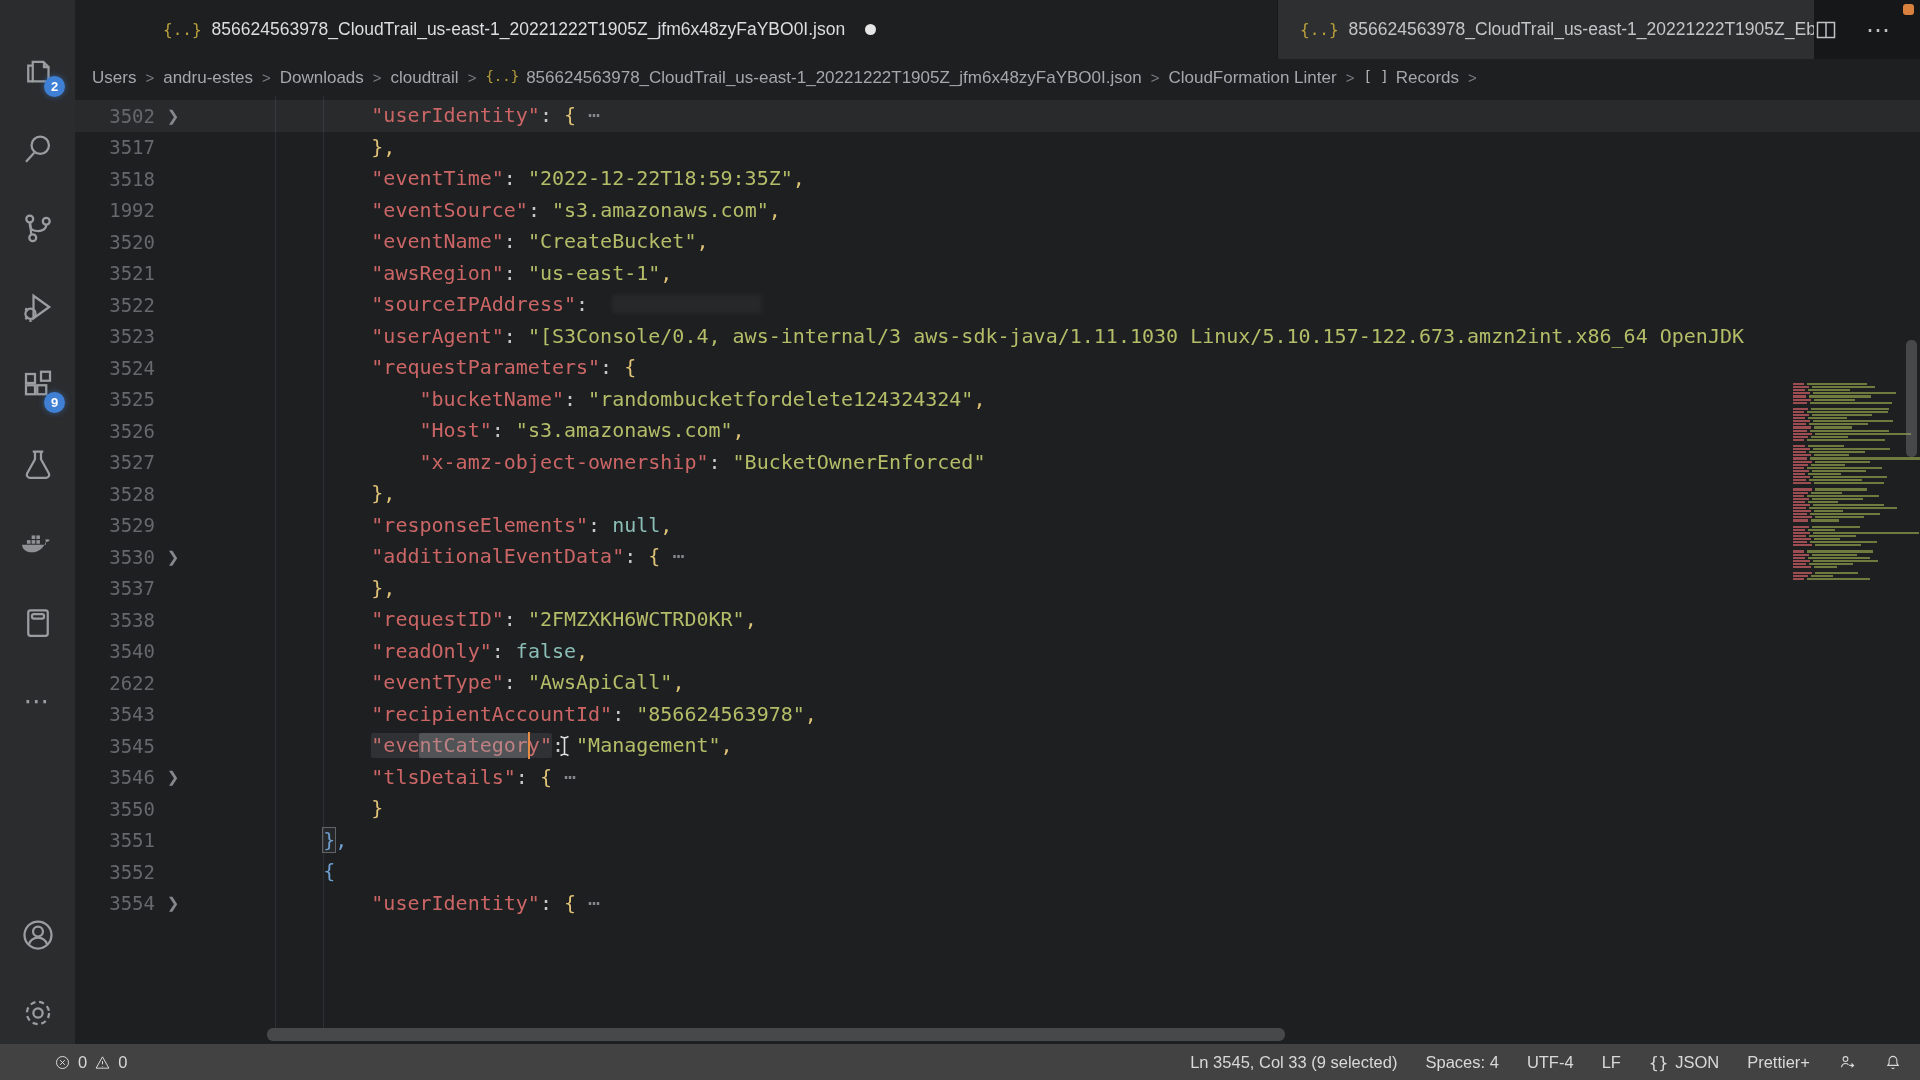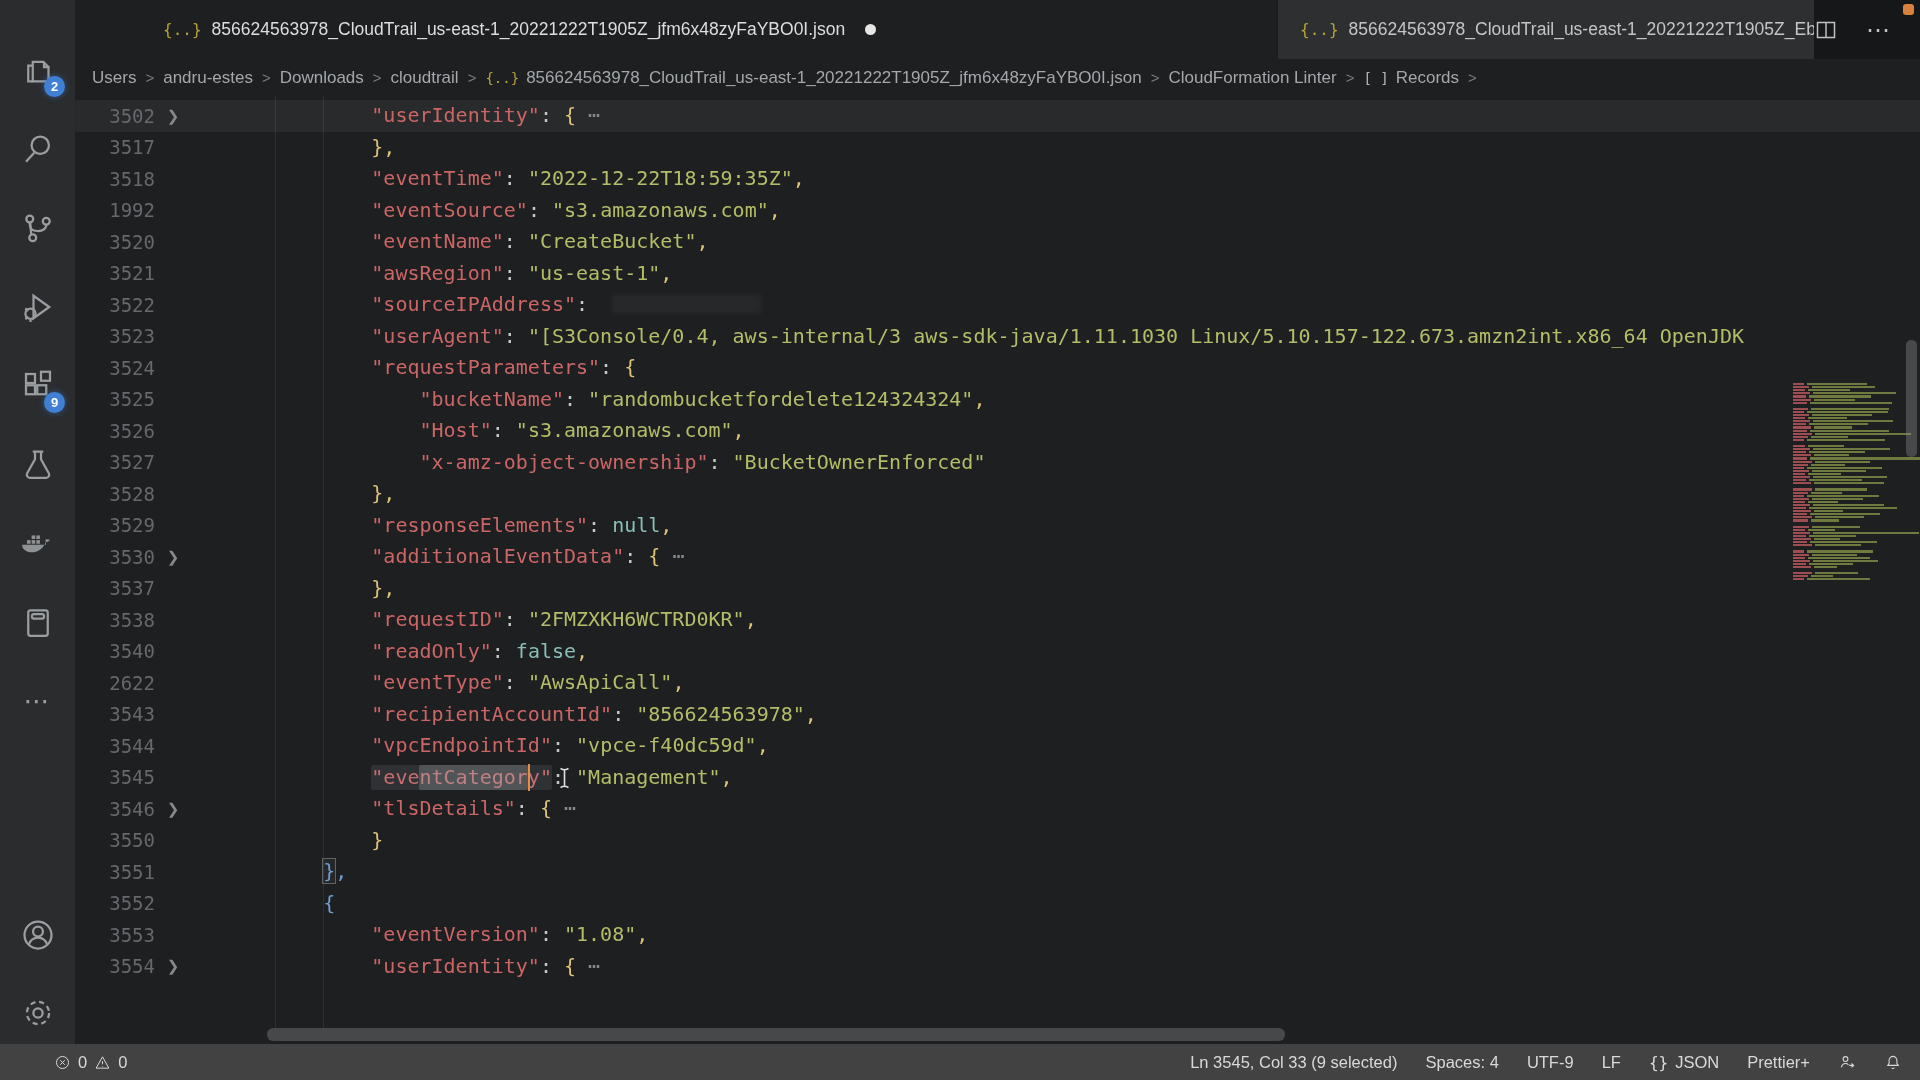--- a/index.html
+++ b/index.html
@@ -38,21 +38,21 @@
   #tab-actions svg { width:24px; height:24px; stroke:#bfc1c3; fill:none; stroke-width:1.5; }
   #more-actions { font-size:24px; letter-spacing:2px; color:#bfc1c3; }
   #orange-dot { position:absolute; right:6px; top:4px; width:11px; height:11px;
                 border-radius:3px; background:#d9813d; }
 
   
   #breadcrumb { position:absolute; left:75px; top:59px; right:0; height:37px;
                 background:#1d1f21; display:flex; align-items:center;
                 padding-left:17px; font-size:17px; color:#a4a8ab; white-space:nowrap;
                 overflow:hidden; }
-  .bc-seg { display:flex; align-items:center; cursor:pointer; }
+  .bc-seg { display:flex; cursor:pointer; }
   .bc-sep { color:#7c7f82; margin:0 9px; font-size:15px; }
   .bc-json { color:#b8a03a; font-family:"DejaVu Sans Mono",monospace; font-size:14px;
              margin-right:7px; }
   .bc-arr { color:#b6b9bc; font-family:"DejaVu Sans Mono",monospace; font-size:14px;
             margin-right:7px; }
 
   
   #editor { position:absolute; left:75px; top:96px; right:0; bottom:36px;
             background:#1d1f21; overflow:hidden; }
   .guide { position:absolute; top:0; bottom:16px; width:1px; background:#2e3134; }
@@ -338,25 +338,20 @@
           <span class="ln">2622</span>
           <span class="foldcell"></span>
           <pre class="code"><span class="tk-w">        </span><span class="tk-k">"eventType"</span><span class="tk-c">: </span><span class="tk-s">"AwsApiCall"</span><span class="tk-g">,</span></pre>
         </div>
         <div class="row">
           <span class="ln">3543</span>
           <span class="foldcell"></span>
           <pre class="code"><span class="tk-w">        </span><span class="tk-k">"recipientAccountId"</span><span class="tk-c">: </span><span class="tk-s">"856624563978"</span><span class="tk-g">,</span></pre>
         </div>
         <div class="row">
-          <span class="ln">3544</span>
-          <span class="foldcell"></span>
-          <pre class="code"><span class="tk-w">        </span><span class="tk-k">"vpcEndpointId"</span><span class="tk-c">: </span><span class="tk-s">"vpce-f40dc59d"</span><span class="tk-g">,</span></pre>
-        </div>
-        <div class="row">
           <span class="ln">3545</span>
           <span class="foldcell"></span>
           <pre class="code"><span class="tk-w">        </span><span class="tk-k">"eventCategory"</span><span class="tk-c">:</span><span class="tk-w"> </span><span class="tk-s">"Management"</span><span class="tk-g">,</span><span class="ov occ" style="left: calc(8ch + 84px); width: 15ch;"></span><span class="ov selbox" style="left: calc(12ch + 84px); width: 9ch;"></span><span class="ov caret" style="left: calc(21ch + 84px);"></span><span class="ibeam" style="left: calc(23.4ch + 84px);"><svg width="15" height="24" viewBox="0 0 15 24" fill="none" stroke="#e2e2e2" stroke-width="1.6">
                 <path d="M3.5 2.5c2.5 1.3 4 1.3 4 1.3s1.5 0 4-1.3M7.5 3.8v16.4M3.5 21.5c2.5-1.3 4-1.3 4-1.3s1.5 0 4 1.3"></path>
               </svg></span></pre>
         </div>
         <div class="row">
           <span class="ln">3546</span>
           <span class="foldcell">❯</span>
           <pre class="code"><span class="tk-w">        </span><span class="tk-k">"tlsDetails"</span><span class="tk-c">: </span><span class="tk-g">{</span><span class="tk-d"> ⋯</span></pre>
@@ -368,25 +363,20 @@
         </div>
         <div class="row">
           <span class="ln">3551</span>
           <span class="foldcell"></span>
           <pre class="code"><span class="tk-w">    </span><span class="tk-m">}</span><span class="tk-b">,</span></pre>
         </div>
         <div class="row">
           <span class="ln">3552</span>
           <span class="foldcell"></span>
           <pre class="code"><span class="tk-w">    </span><span class="tk-b">{</span></pre>
-        </div>
-        <div class="row">
-          <span class="ln">3553</span>
-          <span class="foldcell"></span>
-          <pre class="code"><span class="tk-w">        </span><span class="tk-k">"eventVersion"</span><span class="tk-c">: </span><span class="tk-s">"1.08"</span><span class="tk-g">,</span></pre>
         </div>
         <div class="row">
           <span class="ln">3554</span>
           <span class="foldcell">❯</span>
           <pre class="code"><span class="tk-w">        </span><span class="tk-k">"userIdentity"</span><span class="tk-c">: </span><span class="tk-g">{</span><span class="tk-d"> ⋯</span></pre>
         </div>
       </div>
     <div id="minimap" style="left:1718px; top:287px;">
         <div class="mm-row" style="top: 0px;">
           <span class="mm-red" style="width: 11px;"></span>
@@ -642,21 +632,21 @@
         </span>
       </div>
     <div id="sb-right">
         <span class="sb-item">
           <span>Ln 3545, Col 33 (9 selected)</span>
         </span>
         <span class="sb-item">
           <span>Spaces: 4</span>
         </span>
         <span class="sb-item">
-          <span>UTF-9</span>
+          <span>UTF-4</span>
         </span>
         <span class="sb-item">
           <span>LF</span>
         </span>
         <span class="sb-item">
           <span class="sb-braces">{}</span>
           <span>JSON</span>
         </span>
         <span class="sb-item">
           <span>Prettier+</span>

